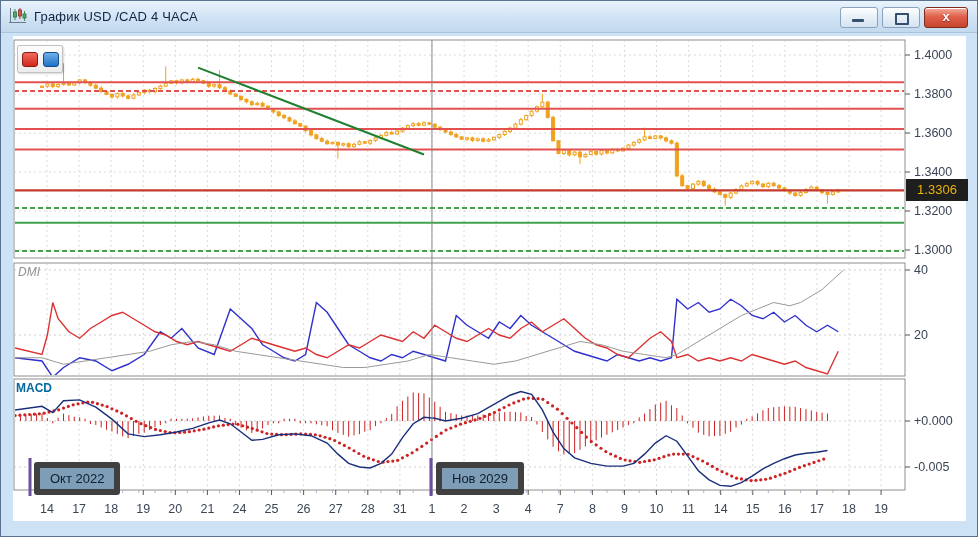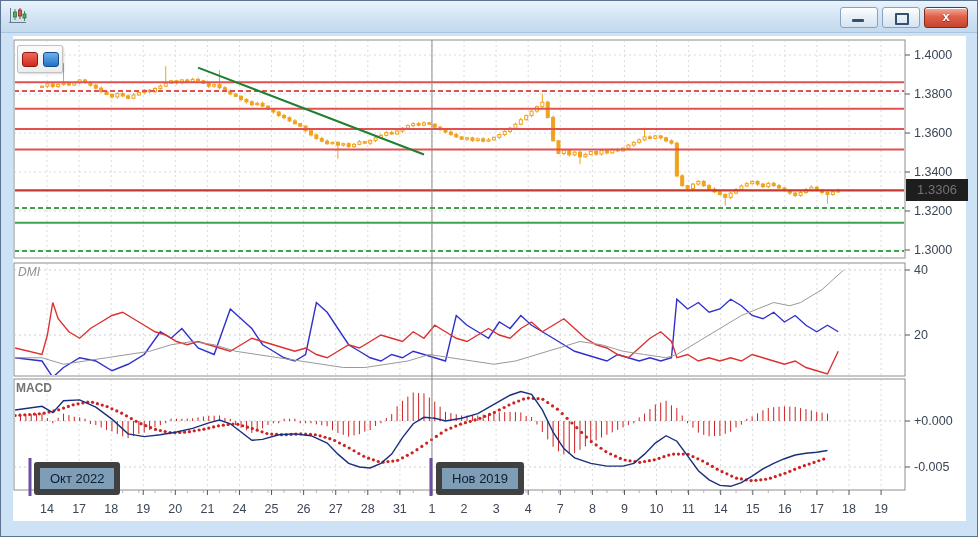--- a/index.html
+++ b/index.html
@@ -35,48 +35,49 @@
   .obj-toolbar{
     position:absolute;left:17px;top:45px;width:44px;height:26px;z-index:20;
     background:linear-gradient(#fcfcfc,#ececec);border:1px solid #c2c2c2;border-radius:2px;
     box-shadow:1px 1px 2px rgba(0,0,0,.15);display:flex;align-items:center;justify-content:center;gap:5px;
   }
   .sq{width:14px;height:13px;border-radius:3px;}
   .sq.red{background:linear-gradient(#ef6a5e,#d3281c);border:1px solid #8d1a10;}
   .sq.blue{background:linear-gradient(#6fb0e8,#1f72c8);border:1px solid #134d8c;}
   .panel-label{position:absolute;font-size:12px;z-index:15;}
   .dmi-label{left:18px;top:265px;color:#8d9296;font-style:italic;}
-  .macd-label{left:16px;top:381px;color:#737373;font-weight:bold;}
+  .macd-label{left:16px;top:381px;color:#0369a1;font-weight:bold;}
   .month-badge{
     position:absolute;z-index:15;height:19px;line-height:19px;padding:1px 10px;
     background:#7e9eb8;border:6px solid #404040;border-radius:3px;
     color:#0e1e2c;font-size:13px;
   }
   .price-badge{
     position:absolute;left:906px;top:179px;width:62px;height:22px;z-index:16;
-    background:#1e1e1e;color:#737373;font-size:13px;line-height:22px;text-align:center;
+    background:#1e1e1e;color:#eab308;font-size:13px;line-height:22px;text-align:center;
   }
   svg text{font-family:"Liberation Sans","DejaVu Sans",sans-serif;}
 </style>
 </head>
 <body>
 
 <div class="win-outline"></div>
 
 <div class="titlebar">
   <svg class="title-icon" viewBox="0 0 20 18">
     <line x1="2.5" y1="1" x2="2.5" y2="16" stroke="#6b7b8d" stroke-width="1"></line>
     <line x1="1" y1="15.5" x2="18" y2="15.5" stroke="#6b7b8d" stroke-width="1"></line>
     <line x1="7" y1="2" x2="7" y2="13" stroke="#3f8f4f" stroke-width="1"></line>
     <rect x="5.5" y="5" width="3" height="5" fill="#4fae60" stroke="#2c7038" stroke-width="0.8"></rect>
     <line x1="12" y1="1" x2="12" y2="12" stroke="#b03a30" stroke-width="1"></line>
     <rect x="10.5" y="3" width="3" height="6" fill="#d8584c" stroke="#872c24" stroke-width="0.8"></rect>
     <line x1="16.5" y1="4" x2="16.5" y2="14" stroke="#3f8f4f" stroke-width="1"></line>
     <rect x="15" y="7" width="3" height="4" fill="#4fae60" stroke="#2c7038" stroke-width="0.8"></rect>
   </svg>
+  <span class="title-text">График USD /CAD  4 ЧАСА</span>
   <div class="win-buttons">
     <div class="win-btn">
         <div class="glyph-min"></div>
       </div>
     <div class="win-btn">
         <div class="glyph-max"></div>
       </div>
     <div class="win-btn close">
         <div class="glyph-close">x</div>
       </div>
@@ -965,15 +966,15 @@
 
 <div class="obj-toolbar">
   <div class="sq red"></div>
   <div class="sq blue"></div>
 </div>
 
 <div class="panel-label dmi-label">DMI</div>
 <div class="panel-label macd-label">MACD</div>
 
 <div class="month-badge" style="left:34px;top:462px;">Окт 2022</div>
-<div class="month-badge" style="left:436px;top:462px;">Нов 2019</div>
+<div class="month-badge" style="left:436px;top:462px;">Нов 2029</div>
 
 <div class="price-badge">1.3306</div>
 
 </body></html>

